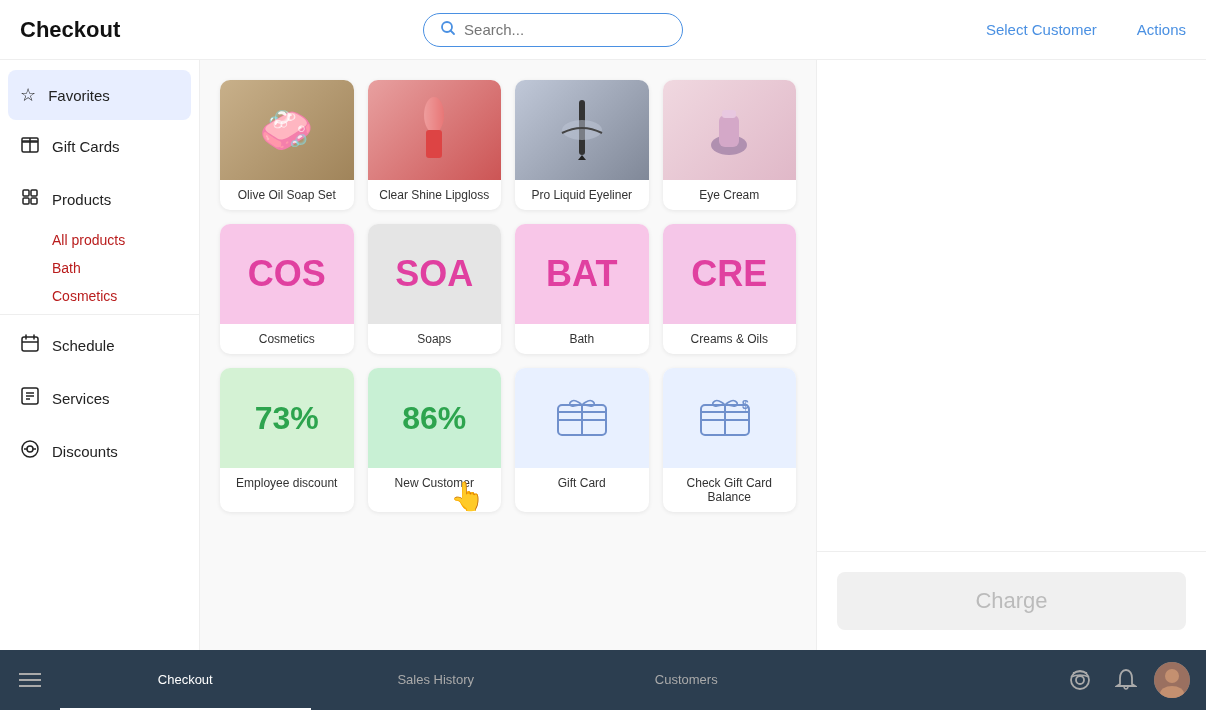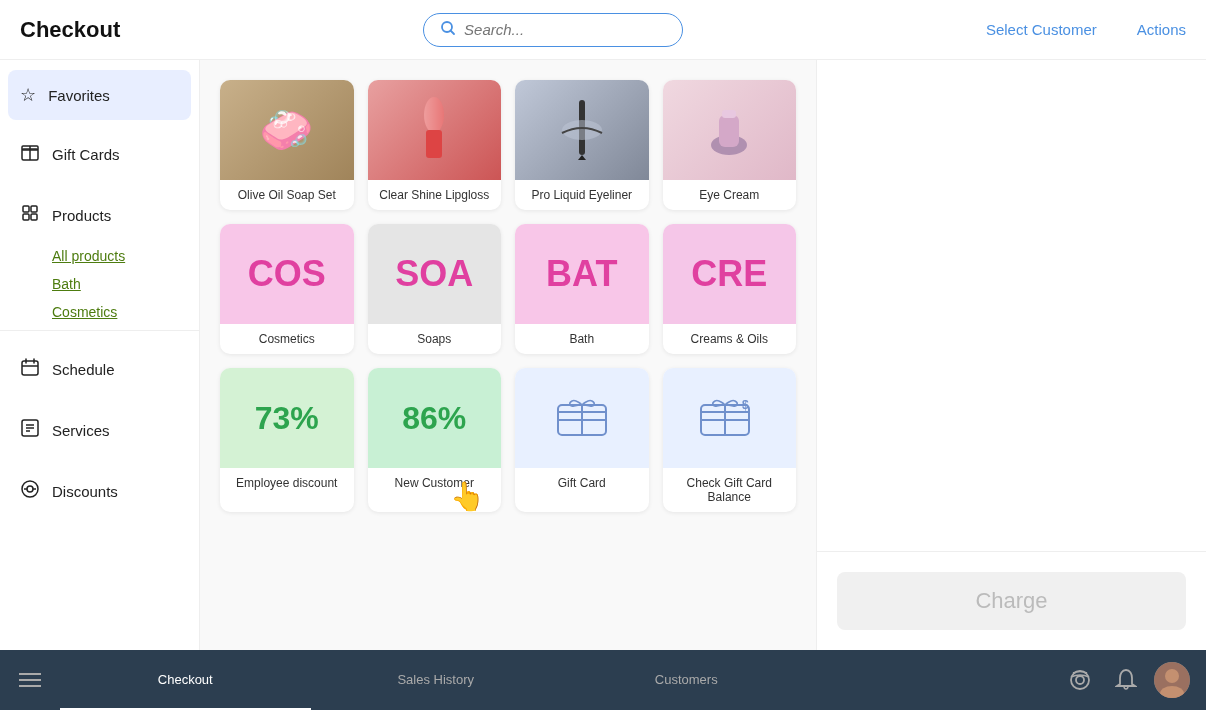--- a/index.html
+++ b/index.html
@@ -10,43 +10,43 @@
       display: flex; align-items: center; padding: 0 20px;
       height: 60px; border-bottom: 1px solid #eee;
       justify-content: space-between;
     }
     .top-bar-left { font-size: 22px; font-weight: 700; color: #111; }
     .top-bar-center { flex: 1; display: flex; justify-content: center; }
     .search-box {
       display: flex; align-items: center; border: 1.5px solid #4a90e2;
       border-radius: 22px; padding: 6px 16px; width: 260px; gap: 8px;
     }
-    .search-box input { border: none; outline: none; font-size: 15px; color: #c2410c; width: 100%; font-style: italic; }
+    .search-box input { border: none; outline: none; font-size: 15px; color: #c2410c; width: 100%; }
     .search-icon-svg { color: #4a90e2; flex-shrink: 0; }
     .top-bar-right { display: flex; align-items: center; gap: 40px; }
     .select-customer { color: #4a90e2; font-size: 15px; font-weight: 500; cursor: pointer; }
     .actions-btn { color: #4a90e2; font-size: 15px; font-weight: 500; cursor: pointer; }
 
     
     .main-layout {
       display: flex; flex: 1; overflow: hidden;
     }
 
     
     .sidebar {
       width: 200px; background: #fff; border-right: 1px solid #eee;
       display: flex; flex-direction: column; padding: 10px 0; flex-shrink: 0;
     }
     .sidebar-item {
       display: flex; align-items: center; gap: 12px;
-      padding: 14px 20px; cursor: pointer; font-size: 15px; color: #222; margin-top: 8px;
+      padding: 14px 20px; cursor: pointer; font-size: 15px; color: #222;
     }
     .sidebar-item.active { background: #e8eeff; border-radius: 8px; margin: 0 8px; padding: 14px 12px; }
     .sidebar-item .icon { font-size: 18px; }
-    .sidebar-sub { padding: 6px 20px 6px 52px; font-size: 14px; color: #4d7c0f; cursor: pointer; text-decoration: underline; }
+    .sidebar-sub { padding: 6px 20px 6px 52px; font-size: 14px; color: #b91c1c; cursor: pointer; }
     .sidebar-sub.active { font-weight: 500; }
     .sidebar-divider { height: 1px; background: #eee; margin: 4px 0; }
 
     
     .content-area {
       flex: 1; overflow-y: auto; padding: 20px; background: #f9f9f9;
     }
 
     
     .right-panel {

